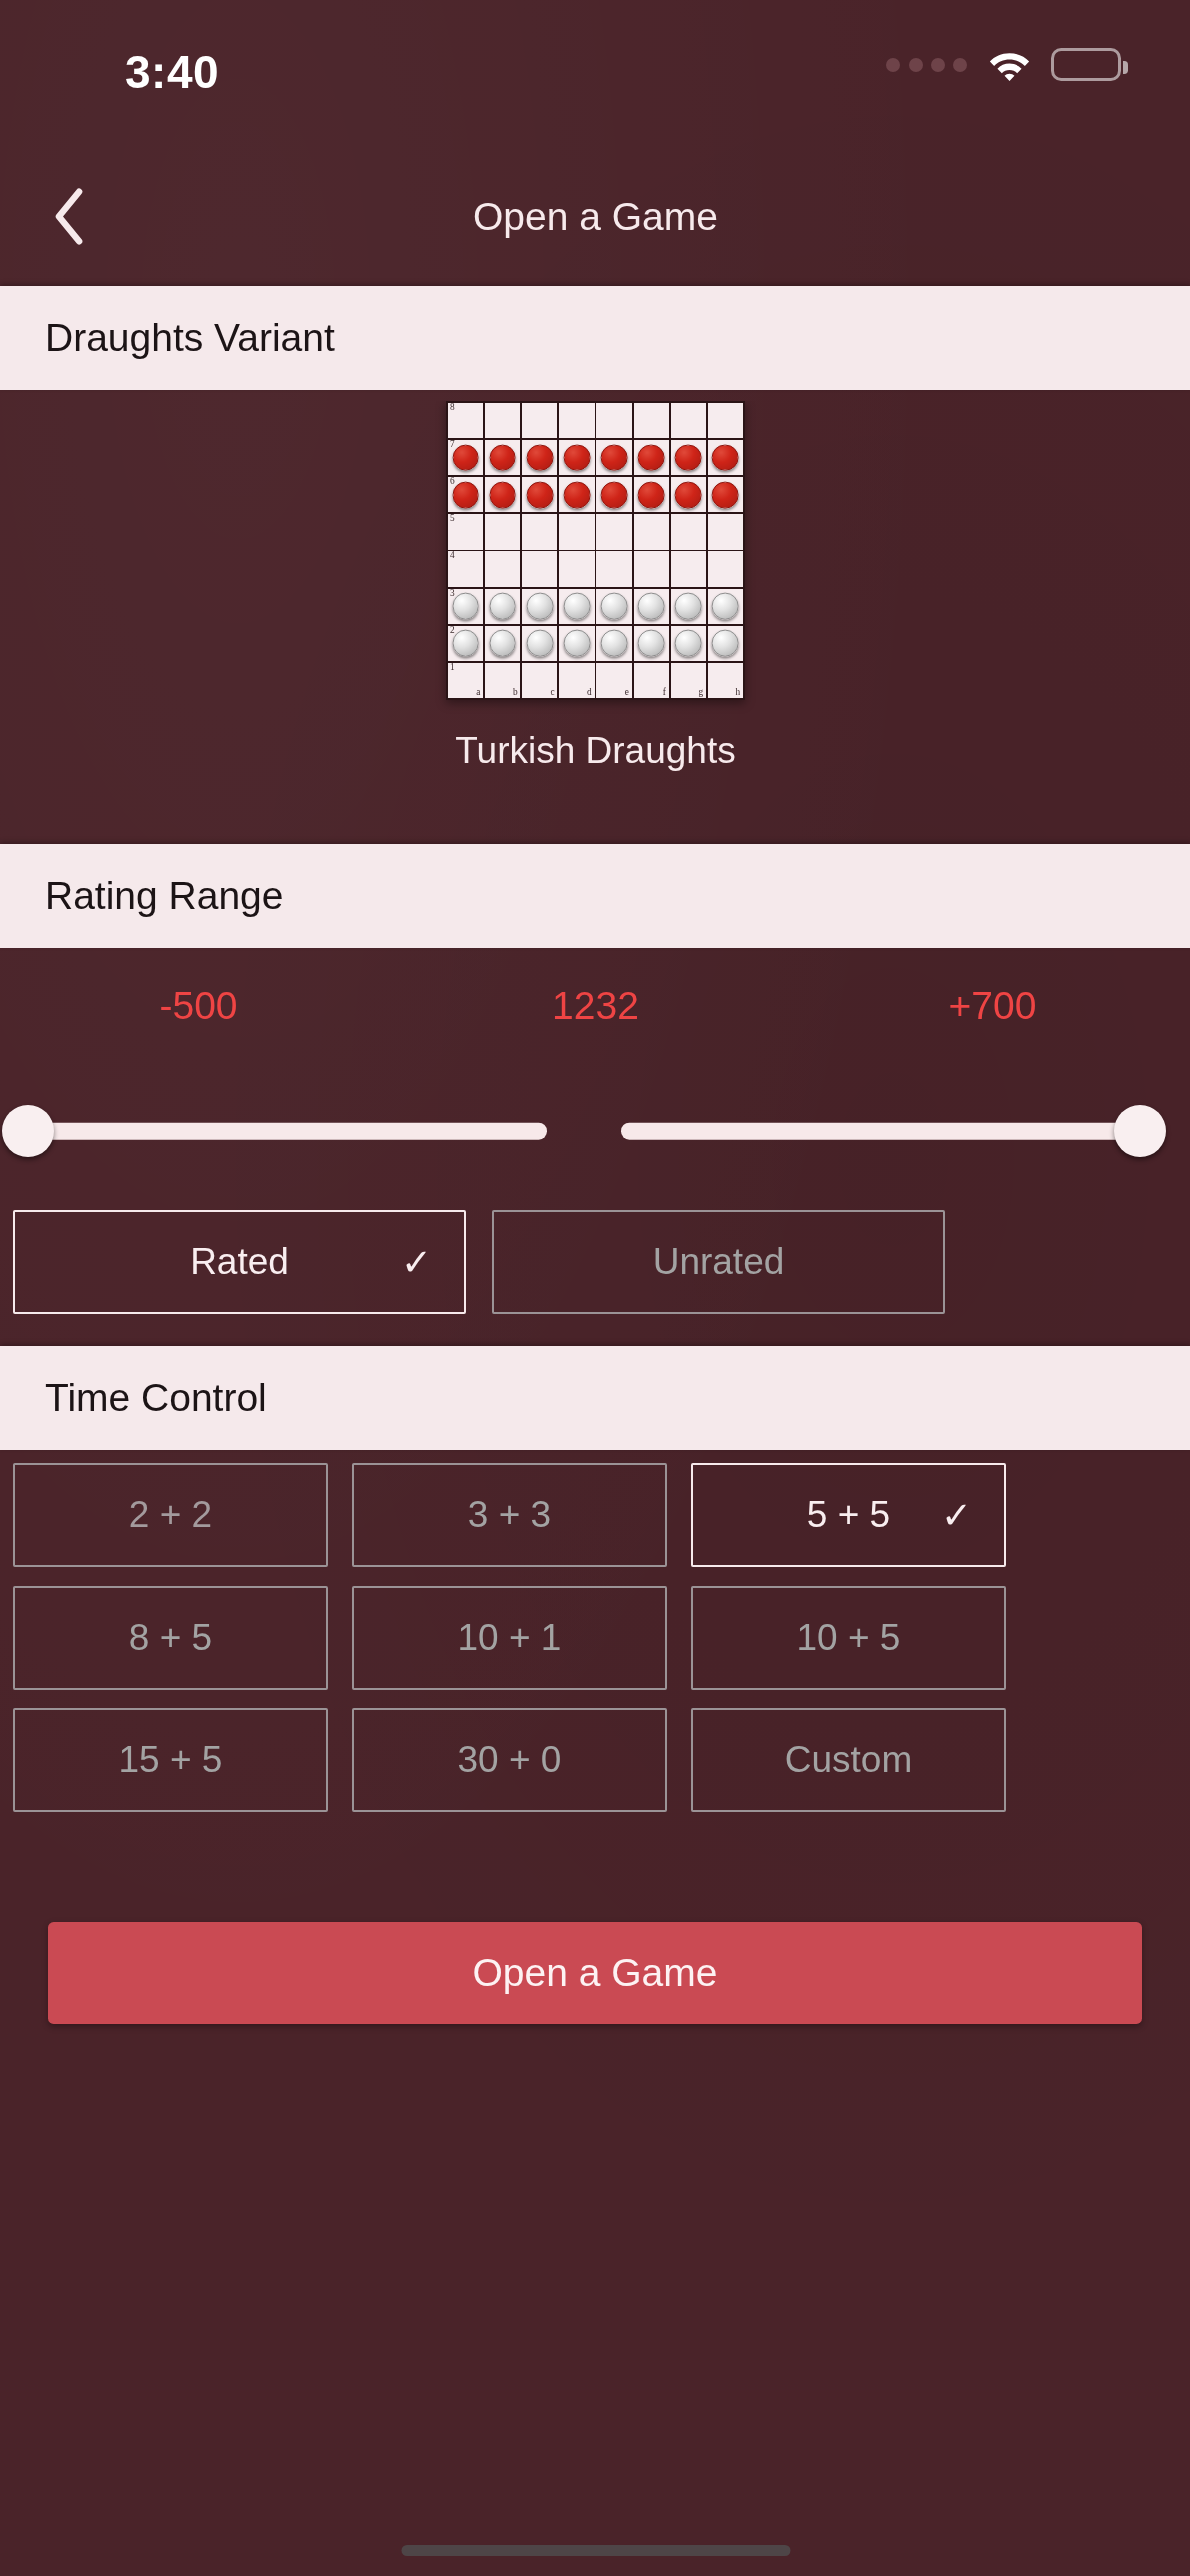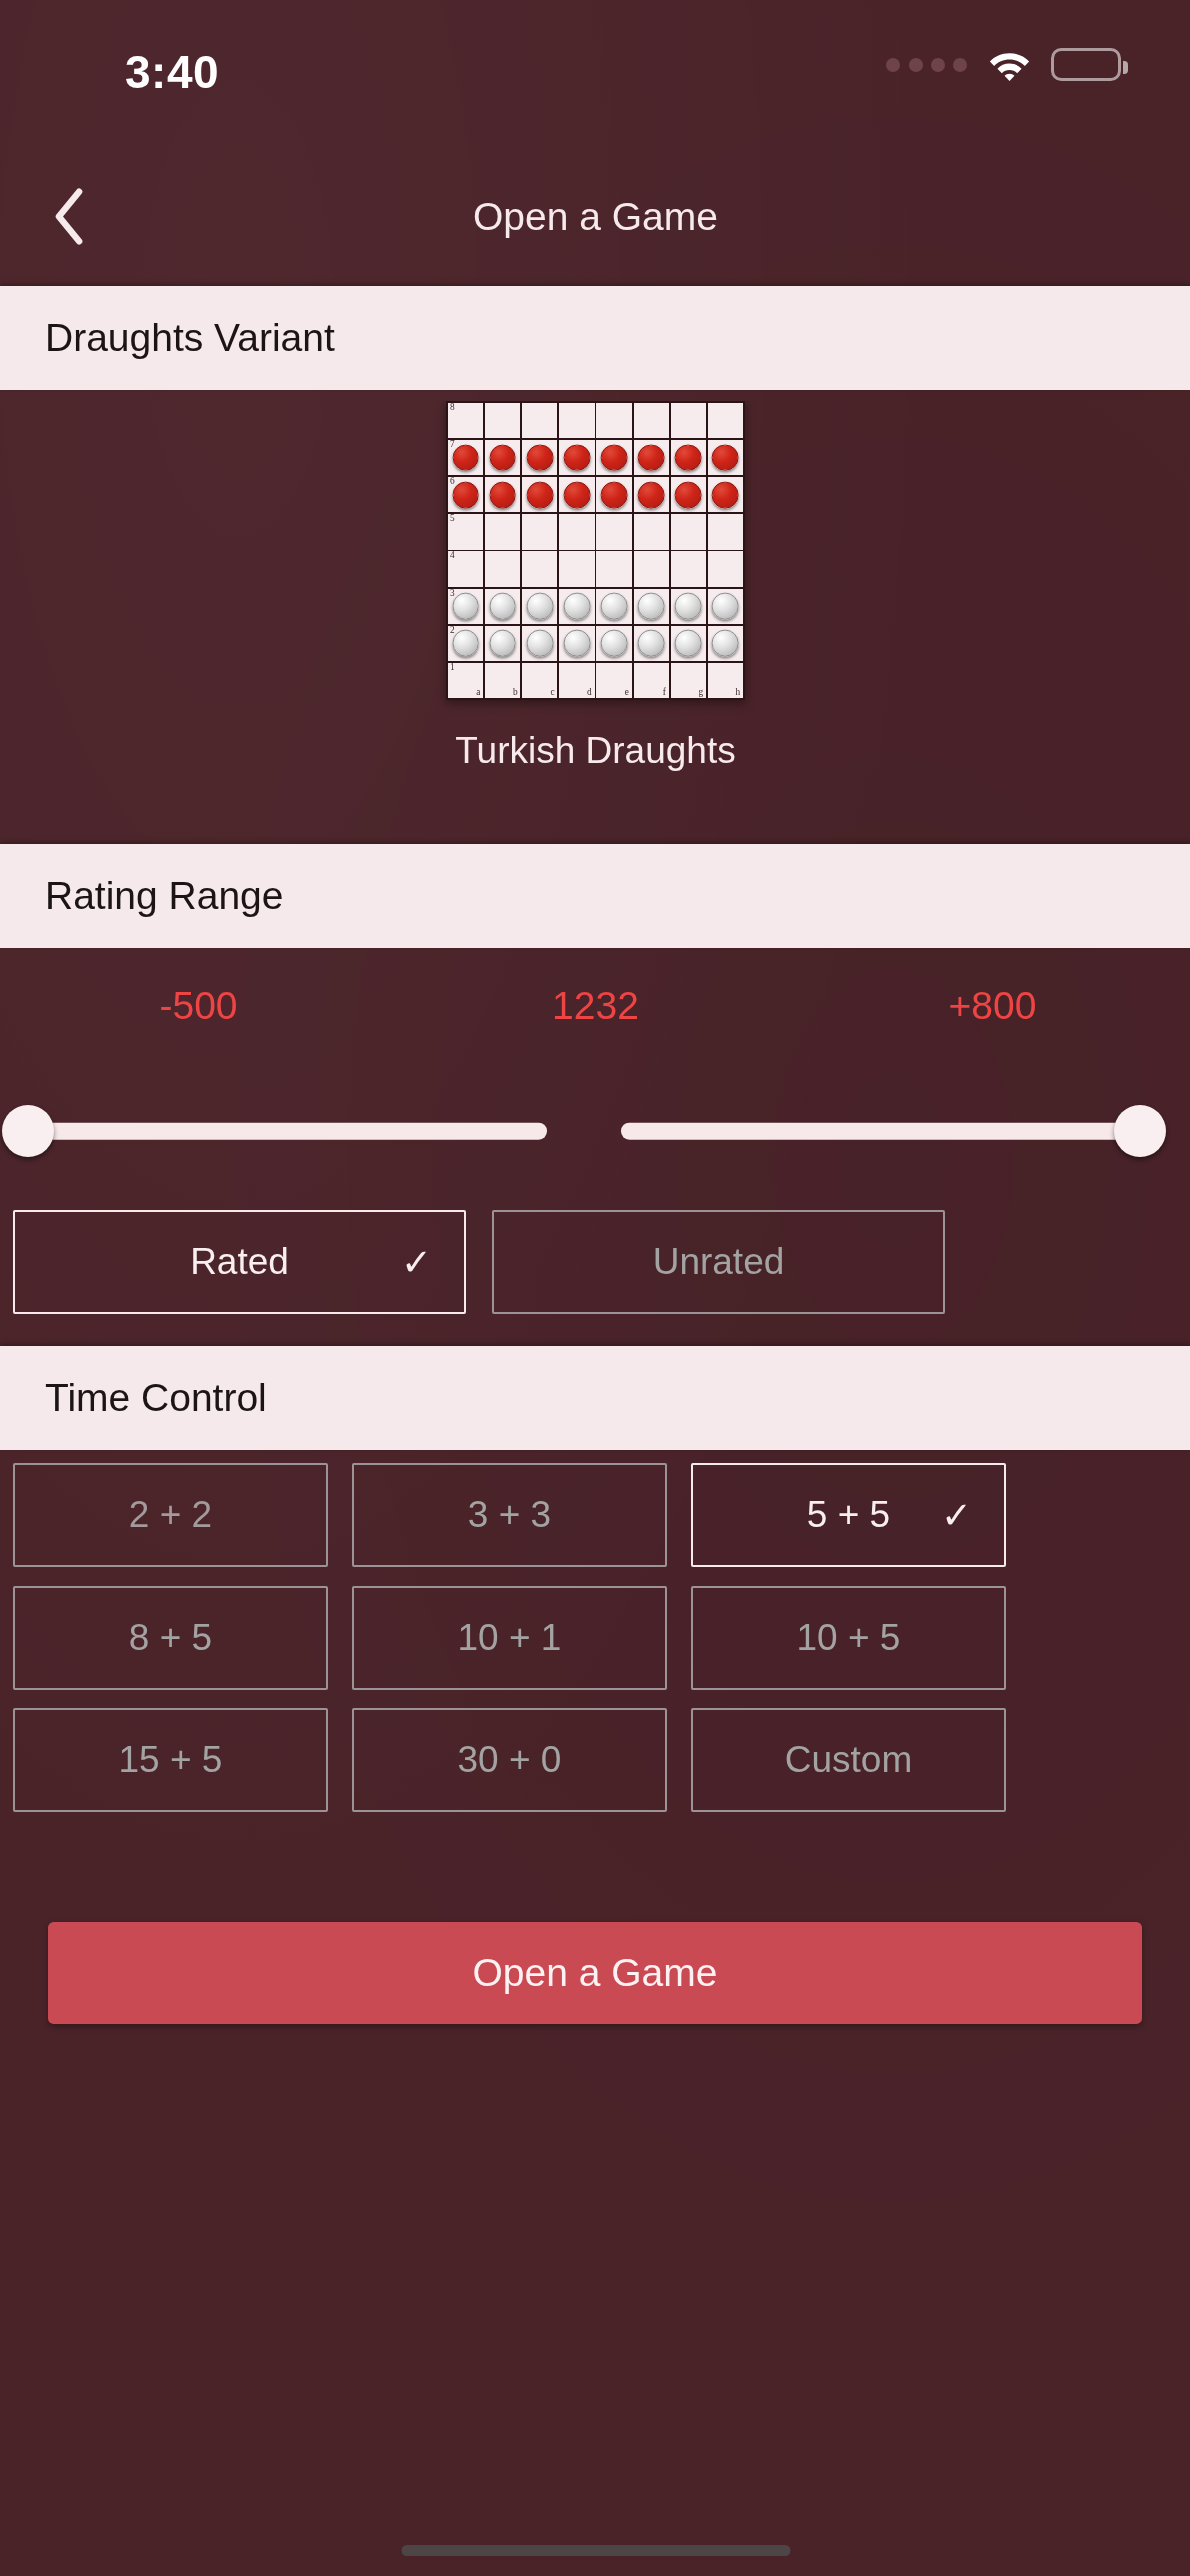--- a/index.html
+++ b/index.html
@@ -414,21 +414,21 @@
   </div>
 </div>
 
 <div class="sec-header" style="top:844px;">
   <span>Rating Range</span>
 </div>
 
 <div class="rating-vals" style="top:955px;">
   <div class="rv">-500</div>
   <div class="rv">1232</div>
-  <div class="rv">+800</div>
+  <div class="rv">+700</div>
 </div>
 
 <div class="sliders" style="top:1080px;">
   <div class="slider left">
     <div class="track"></div>
     <div class="thumb" id="thumb-left" style="left: 0%;"></div>
   </div>
   <div class="slider right">
     <div class="track"></div>
     <div class="thumb" id="thumb-right" style="left: 100%;"></div>

